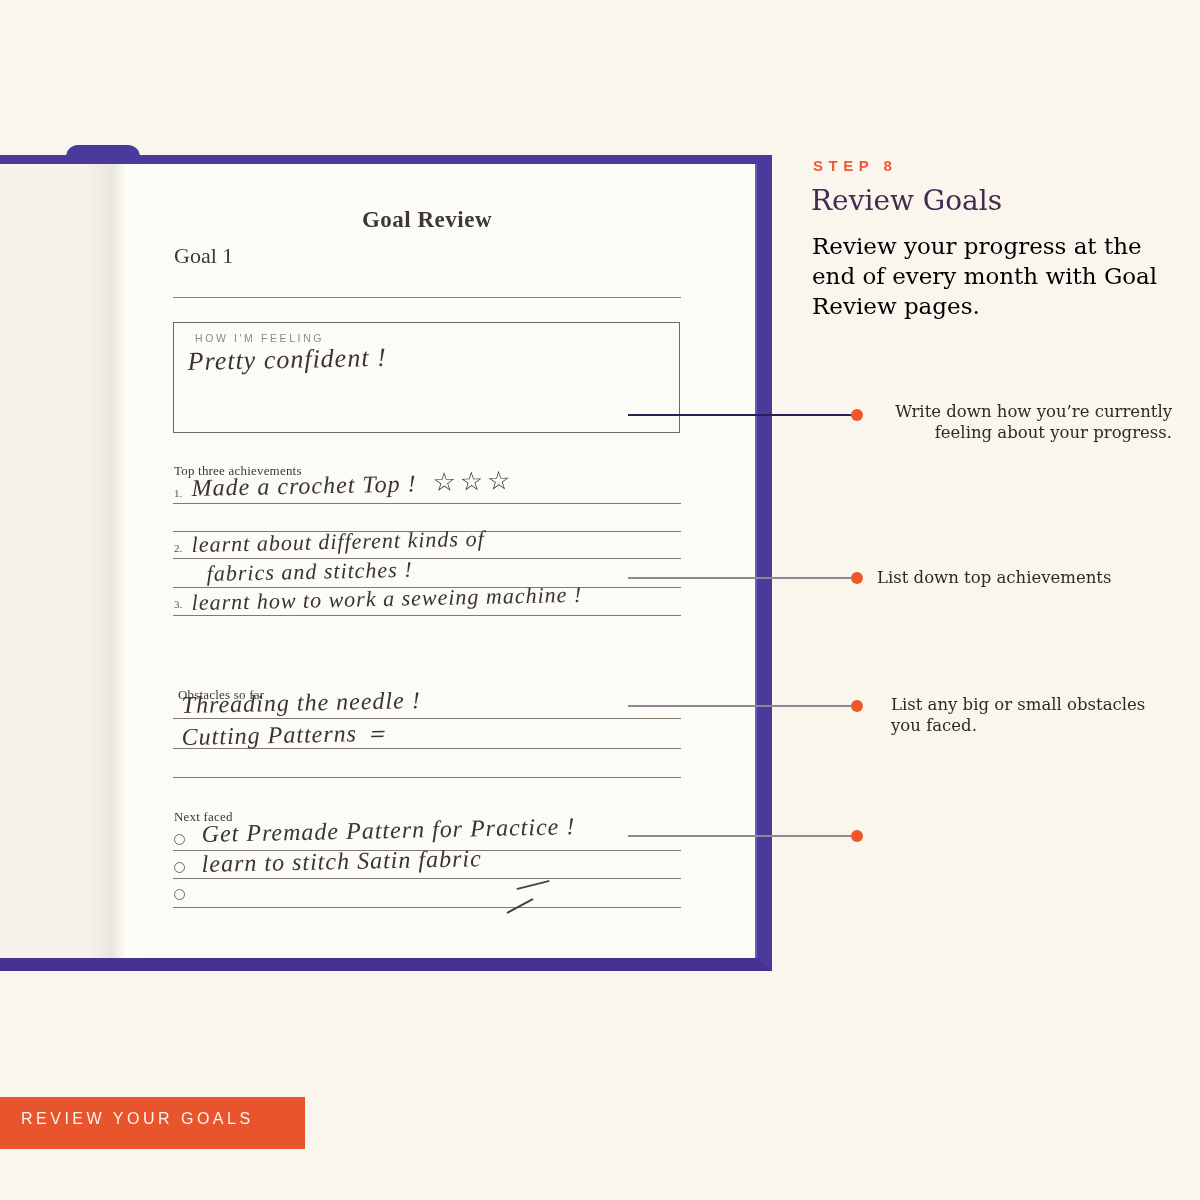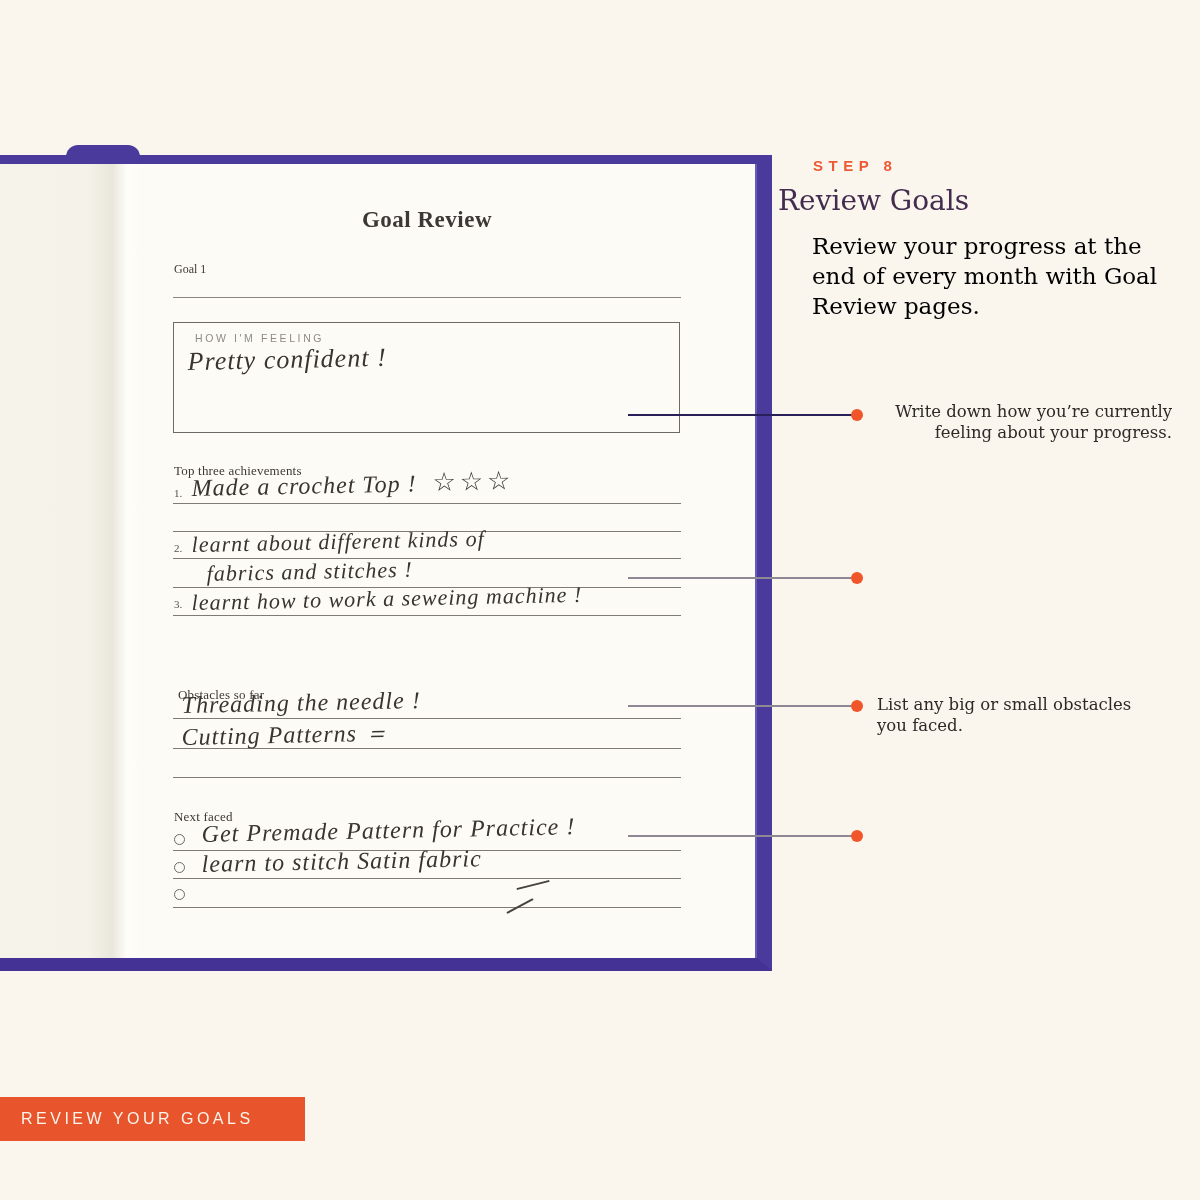--- a/index.html
+++ b/index.html
@@ -22,21 +22,21 @@
     background:linear-gradient(90deg,
       #f6f3ea 0px,#f5f2e9 112px,#e9e6dc 136px,#fefdf9 151px,
       #fcfbf5 166px,#fcfbf5 100%);
     box-shadow:inset -2px 0 0 #6a5cb4;
   }
   .page-title{
     position:absolute;left:227px;top:207px;width:400px;text-align:center;
     font-size:23px;font-weight:600;letter-spacing:0.5px;color:#3c3835;
   }
   .goal-label{
-    position:absolute;left:174px;top:262px;font-size:12px;color:#3c3835;
+    position:absolute;left:174px;top:243px;font-size:22px;color:#3c3835;
   }
   .rule{position:absolute;left:173px;width:508px;height:1px;background:#7e7a74;}
   .rule-goal{top:297px;background:#8a867f;}
   .feel-box{
     position:absolute;left:173px;top:322px;width:507px;height:111px;
     box-sizing:border-box;border:1px solid #6e6a64;
   }
   .feel-label{
     position:absolute;left:21px;top:9px;
     font-family:"Liberation Sans", sans-serif;
@@ -78,32 +78,32 @@
     font-family:"DejaVu Serif", serif;
     font-size:16.5px;line-height:21px;color:#2d2926;
   }
   
   .step-label{
     position:absolute;left:813px;top:157px;
     font-family:"Liberation Sans", sans-serif;
     font-size:15px;font-weight:600;letter-spacing:5.5px;color:#ee5a33;
   }
   .col-title{
-    position:absolute;left:778px;top:184px;
+    position:absolute;left:811px;top:184px;
     font-family:"DejaVu Serif", serif;
     font-size:28px;color:#432c4e;
   }
   .col-desc{
     position:absolute;left:812px;top:231px;width:356px;
     font-family:"DejaVu Serif", serif;
     font-size:23px;line-height:30px;color:#000000;
   }
   
   .banner{
-    position:absolute;left:0;top:1097px;width:305px;height:44px;
+    position:absolute;left:0;top:1097px;width:305px;height:52px;
     background:#e8542c;
     font-family:"Liberation Sans", sans-serif;
     font-size:16px;letter-spacing:3.5px;color:#fbf5ec;
     line-height:44px;padding-left:21px;box-sizing:border-box;
   }
 </style>
 </head>
 <body>
 
 <div class="canvas">
@@ -162,21 +162,22 @@
   <div class="ann-line ann-line-dark" style="top:414px;"></div>
   <div class="ann-dot" style="top:409px;"></div>
   <div class="ann-line ann-line-gray" style="top:577px;"></div>
   <div class="ann-dot" style="top:572px;"></div>
   <div class="ann-line ann-line-gray" style="top:705px;"></div>
   <div class="ann-dot" style="top:700px;"></div>
   <div class="ann-line ann-line-gray" style="top:835px;"></div>
   <div class="ann-dot" style="top:830px;"></div>
 
   <div class="ann-text" style="top:401px;width:295px;text-align:right;">Write down how you’re currently feeling about your progress.</div>
-  <div class="ann-text" style="top:694px;width:265px;">List any big or small obstacles you faced.</div>
+  <div class="ann-text" style="top:567px;width:300px;">List down top achievements</div>
+  <div class="ann-text" style="top:694px;width:265px;margin-left:14px;">List any big or small obstacles you faced.</div>
 
   <div class="step-label">STEP 8</div>
   <div class="col-title">Review Goals</div>
   <div class="col-desc">Review your progress at the end of every month with Goal Review pages.</div>
 
   <div class="banner">REVIEW YOUR GOALS</div>
 
 </div>
 
 </body></html>

